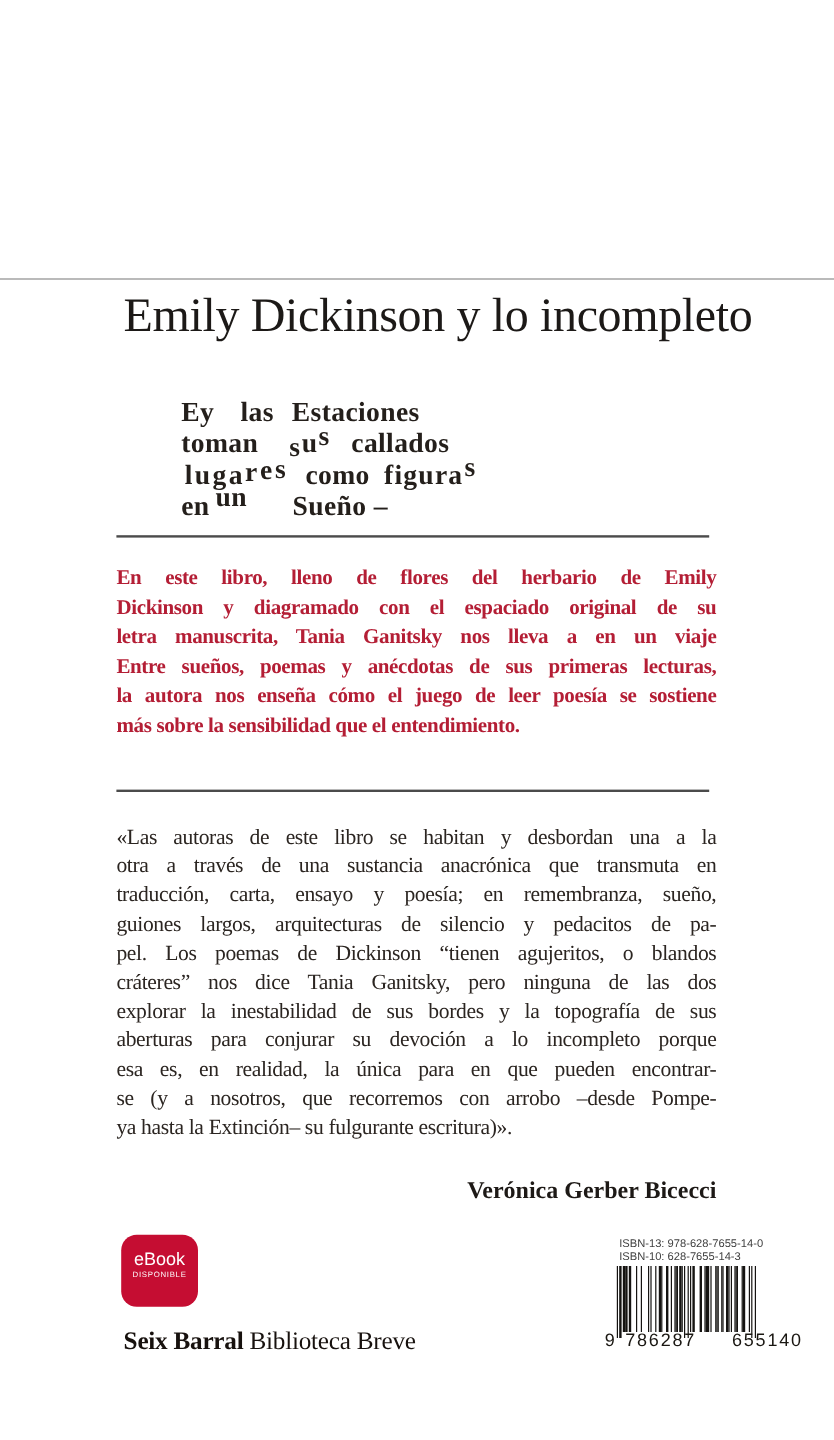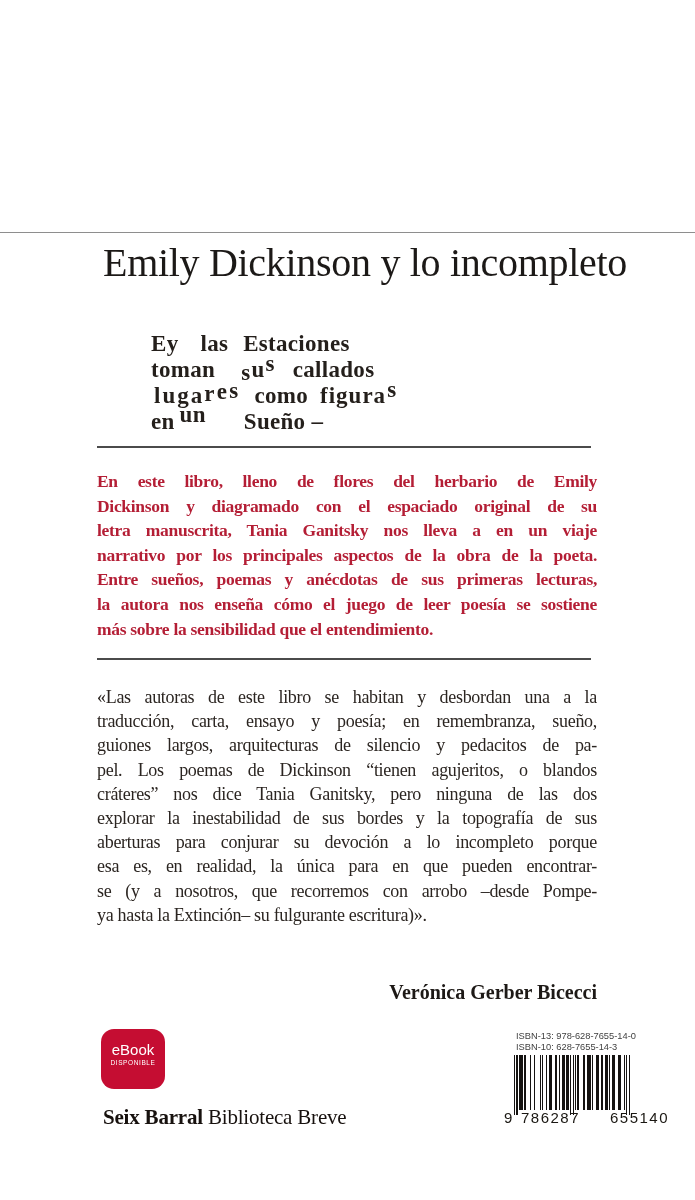--- a/index.html
+++ b/index.html
@@ -72,29 +72,29 @@
     <div class="poem-line">
       <span>en</span><span style="margin-left:5px;top:-7px">un</span><span style="margin-left:38px">Sueño –</span>
     </div>
   </div>
 
   <div class="rule-a"></div>
   <div class="blurb">
       <div class="jline">En este libro, lleno de flores del herbario de Emily</div>
       <div class="jline">Dickinson y diagramado con el espaciado original de su</div>
       <div class="jline">letra manuscrita, Tania Ganitsky nos lleva a en un viaje</div>
-      <div class="jline">narrativo por los principales aspectos de la obra de la poeta.</div>
       <div class="jline">Entre sueños, poemas y anécdotas de sus primeras lecturas,</div>
       <div class="jline">la autora nos enseña cómo el juego de leer poesía se sostiene</div>
       <div class="jline last">más sobre la sensibilidad que el entendimiento.</div>
     </div>
   <div class="rule-b"></div>
 
   <div class="quote">
       <div class="jline">«Las autoras de este libro se habitan y desbordan una a la</div>
+      <div class="jline">otra a través de una sustancia anacrónica que transmuta en</div>
       <div class="jline">traducción, carta, ensayo y poesía; en remembranza, sueño,</div>
       <div class="jline">guiones largos, arquitecturas de silencio y pedacitos de pa-</div>
       <div class="jline">pel. Los poemas de Dickinson “tienen agujeritos, o blandos</div>
       <div class="jline">cráteres” nos dice Tania Ganitsky, pero ninguna de las dos</div>
       <div class="jline">explorar la inestabilidad de sus bordes y la topografía de sus</div>
       <div class="jline">aberturas para conjurar su devoción a lo incompleto porque</div>
       <div class="jline">esa es, en realidad, la única para en que pueden encontrar-</div>
       <div class="jline">se (y a nosotros, que recorremos con arrobo –desde Pompe-</div>
       <div class="jline last">ya hasta la Extinción– su fulgurante escritura)».</div>
     </div>

